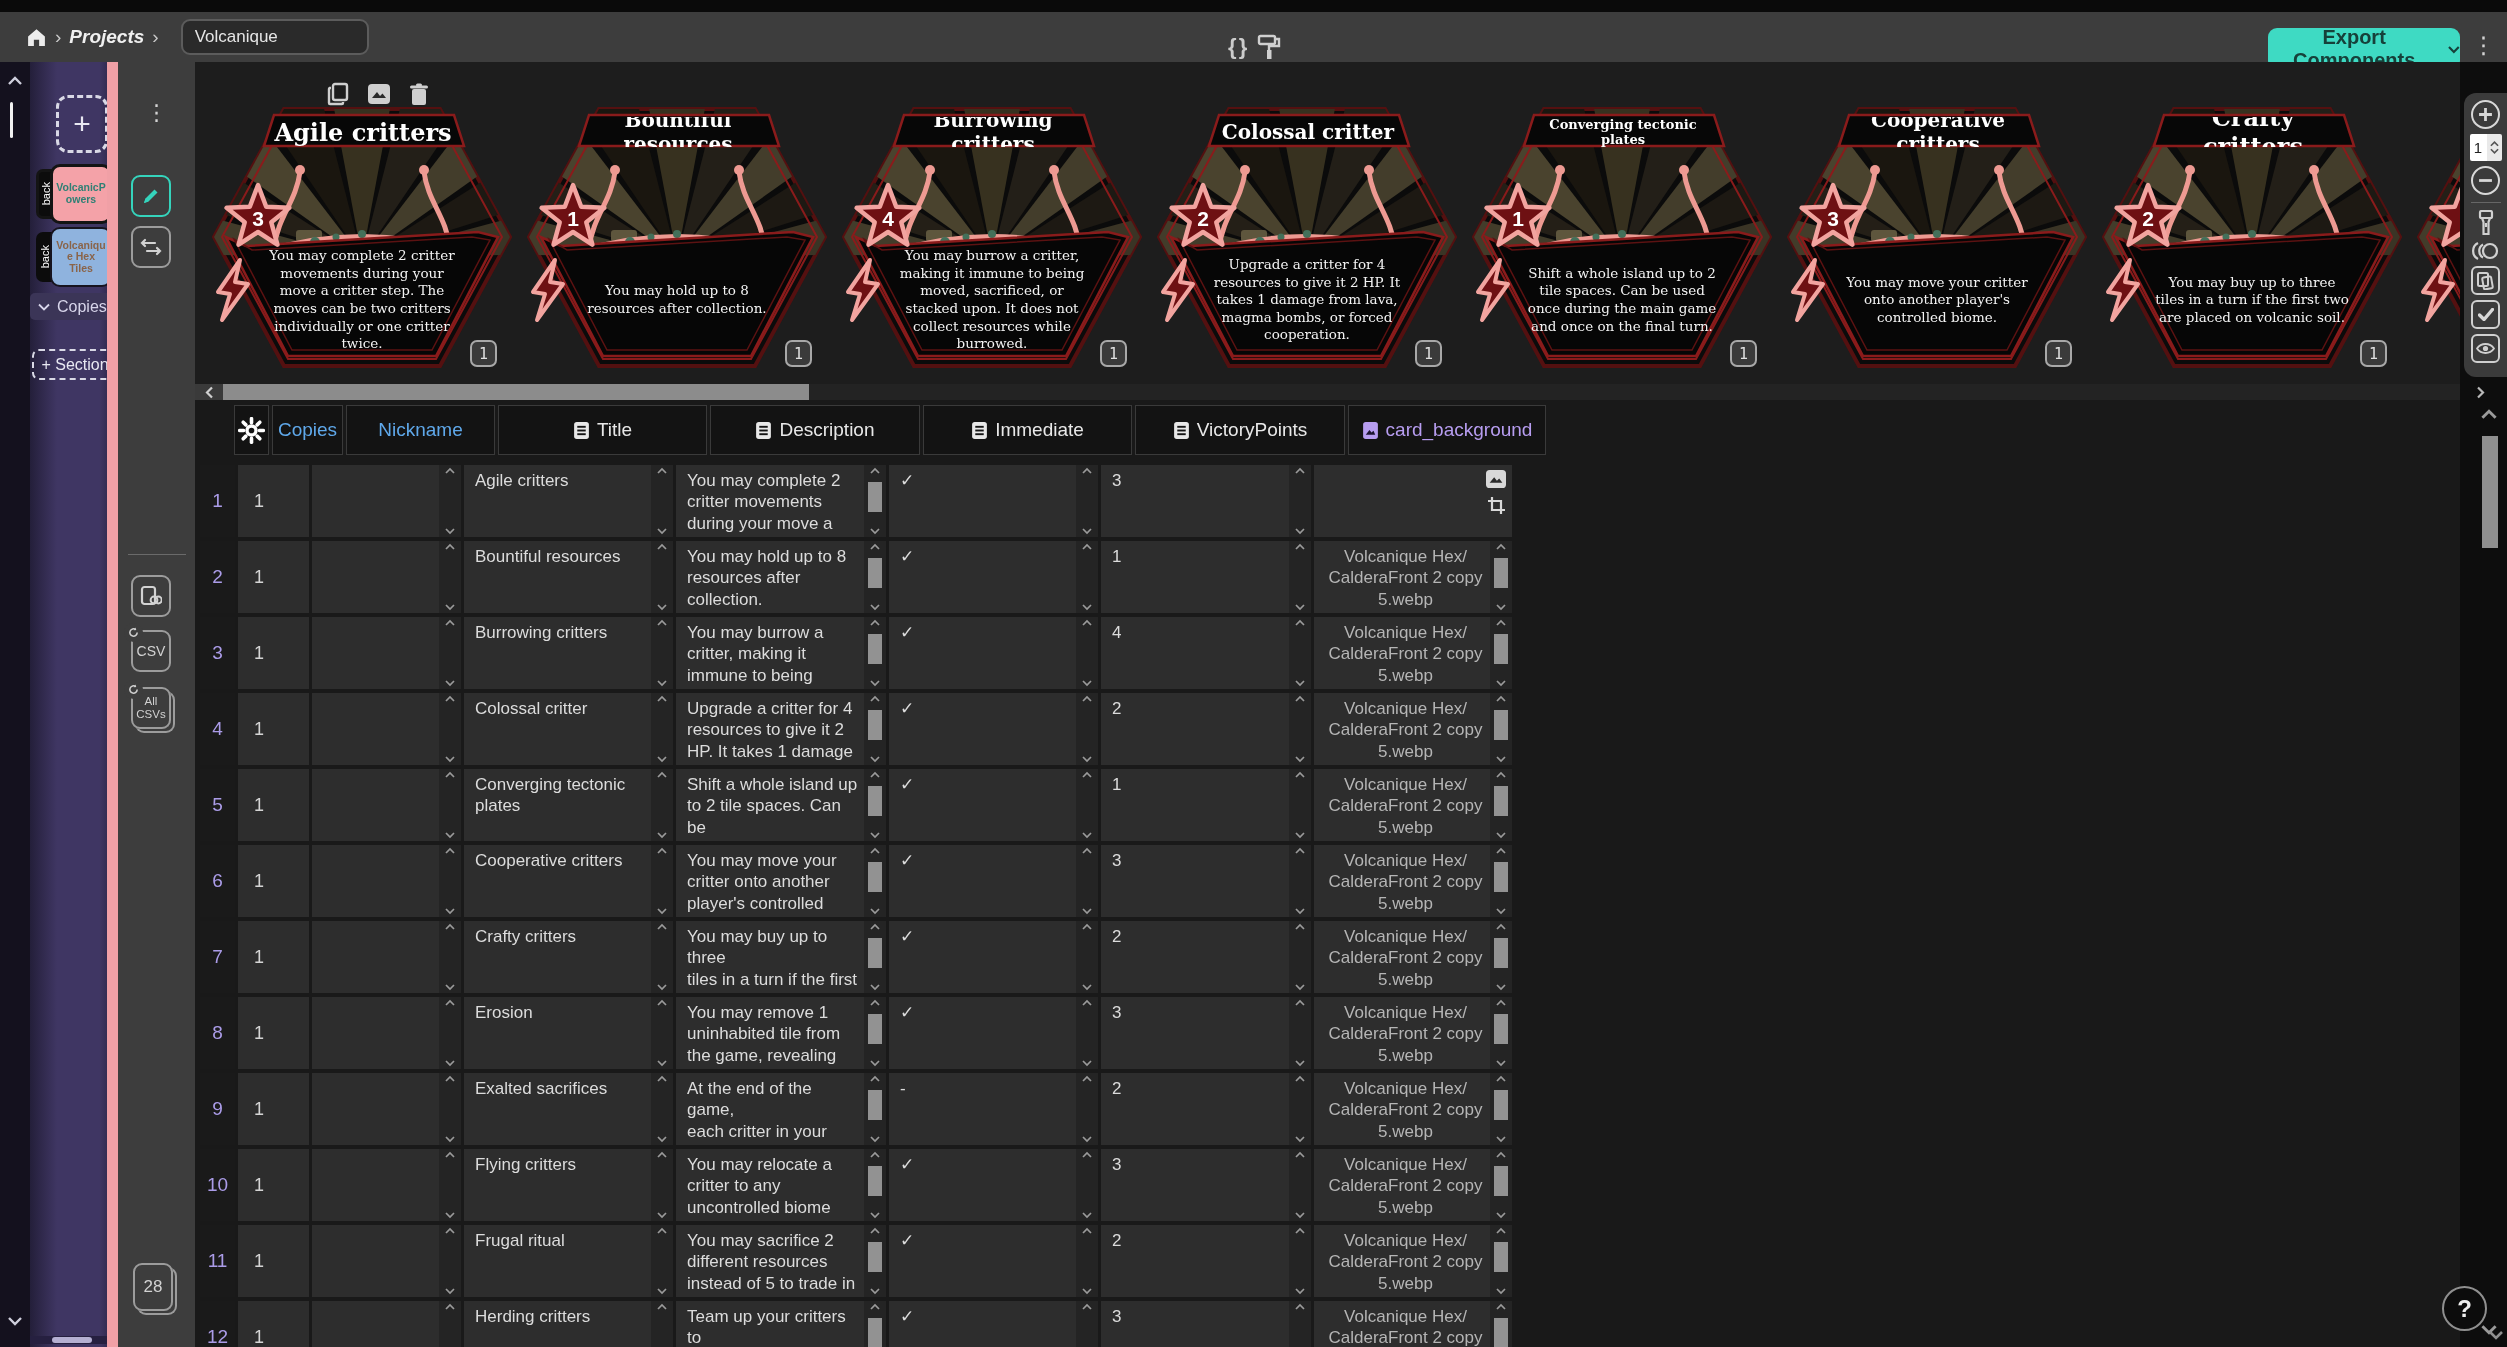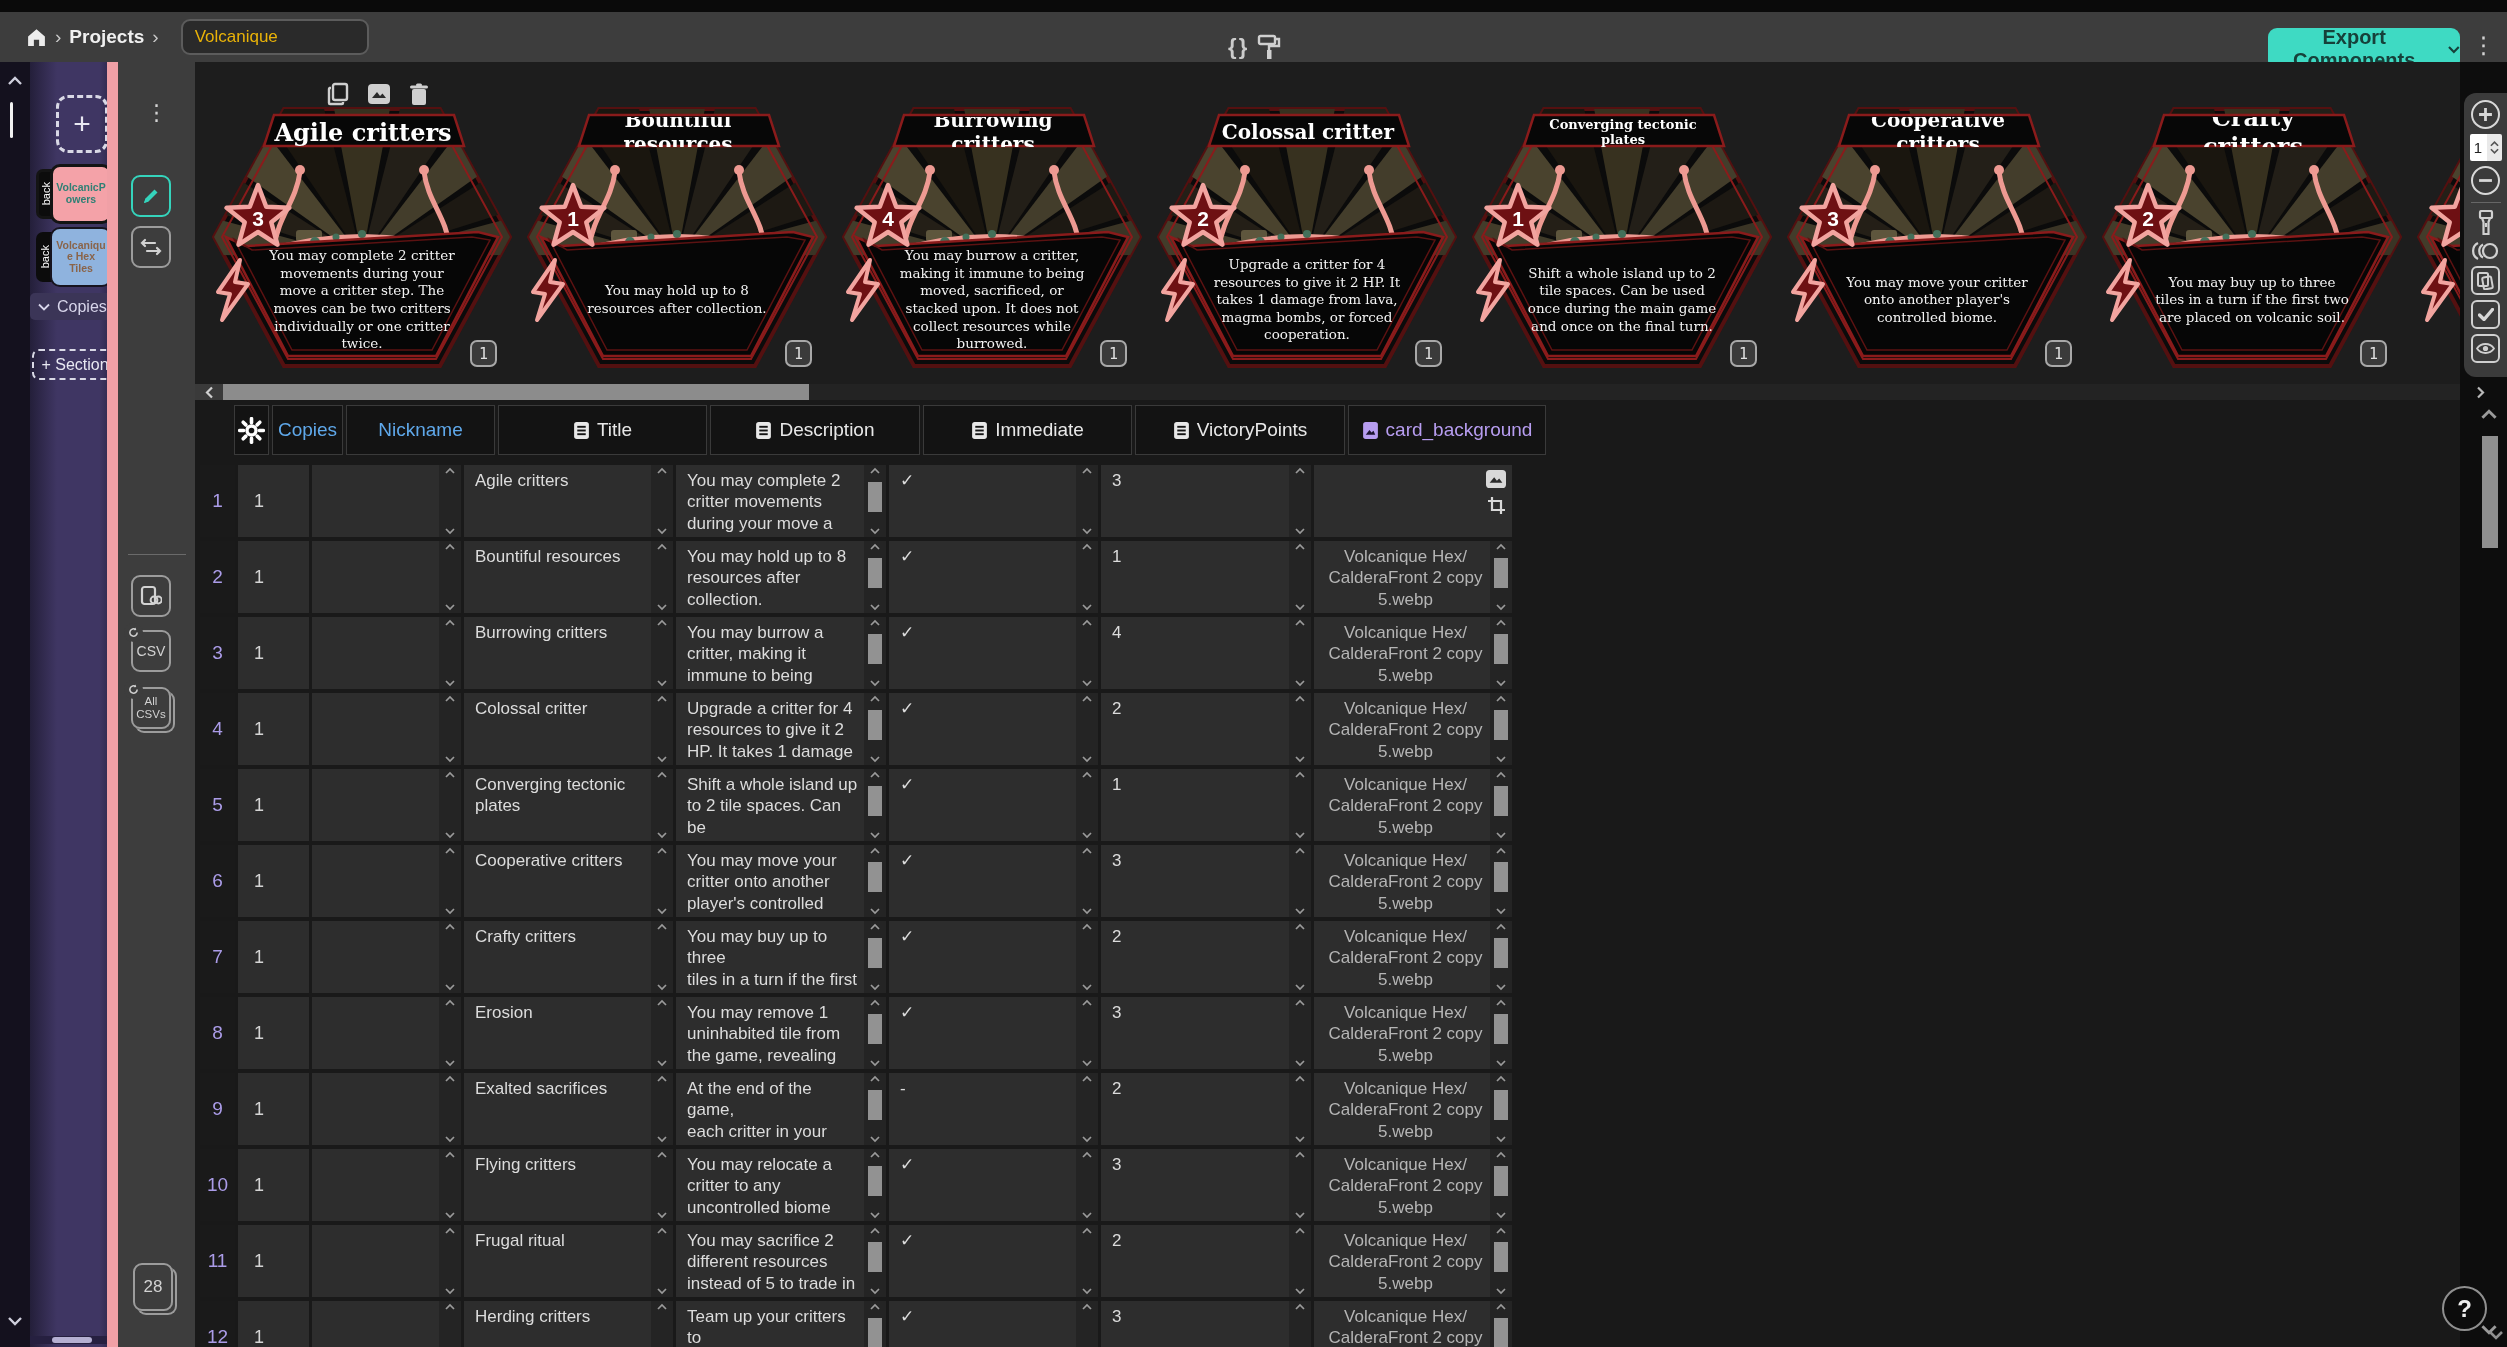--- a/index.html
+++ b/index.html
@@ -6,23 +6,23 @@
   html,body { width:2507px; height:1347px; overflow:hidden; background:#0a0a0a;
     font-family:"Liberation Sans", sans-serif; -webkit-font-smoothing:antialiased; }
   .abs { position:absolute; }
   #stage { position:relative; width:2507px; height:1347px; }
 
   
   #topstrip { left:0; top:0; width:2507px; height:12px; background:#0a0a0a; }
   #topbar { left:0; top:12px; width:2507px; height:50px; background:#3d3d3d;
     display:flex; align-items:center; color:#e3e3e3; }
   .crumbsep { color:#c9c9c9; font-size:19px; margin:0 8px; }
-  #crumb-projects { font-size:19px; font-weight:700; color:#f0f0f0; }
+  #crumb-projects { font-size:19px; font-weight:700; color:#f0f0f0;font-style:italic; }
   #project-input { margin-left:14px; width:188px; height:36px; background:#2a2a2a;
-    border:2px solid #5c5c5c; border-radius:9px; color:#eab308; font-size:17px;
+    border:2px solid #5c5c5c; border-radius:9px; color:#e5e5e5; font-size:17px;
     padding:0 12px; font-family:"Liberation Sans", sans-serif; }
   #center-icons { position:absolute; left:1228px; top:22px; display:flex; gap:12px; align-items:center; }
   #braces-glyph { color:#cbcbcb; font-size:22px; font-weight:700; letter-spacing:-2px; }
   #export-btn { position:absolute; left:2268px; top:16px; width:192px; height:42px;
     background:#3edac3; border:none; border-radius:9px; color:#16413a; font-size:20px;
     font-weight:700; display:flex; align-items:center; justify-content:center; gap:8px; cursor:pointer;
     font-family:"Liberation Sans", sans-serif; }
   #topbar-kebab { position:absolute; left:2472px; top:22px; color:#d4d4d4; font-size:23px; line-height:1;
     letter-spacing:0; cursor:pointer; }
 

